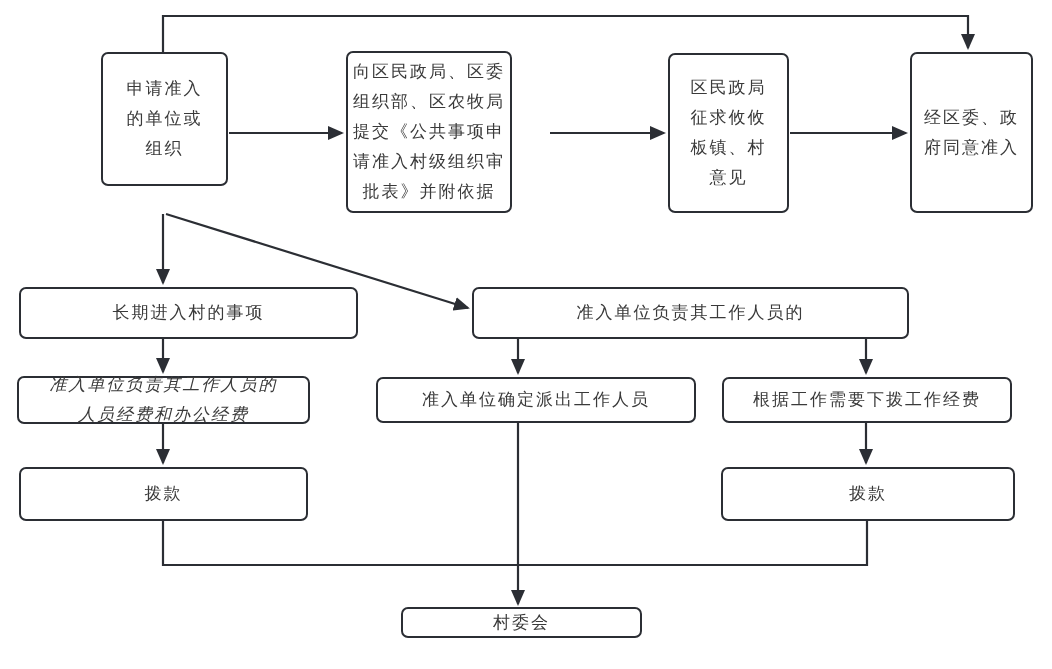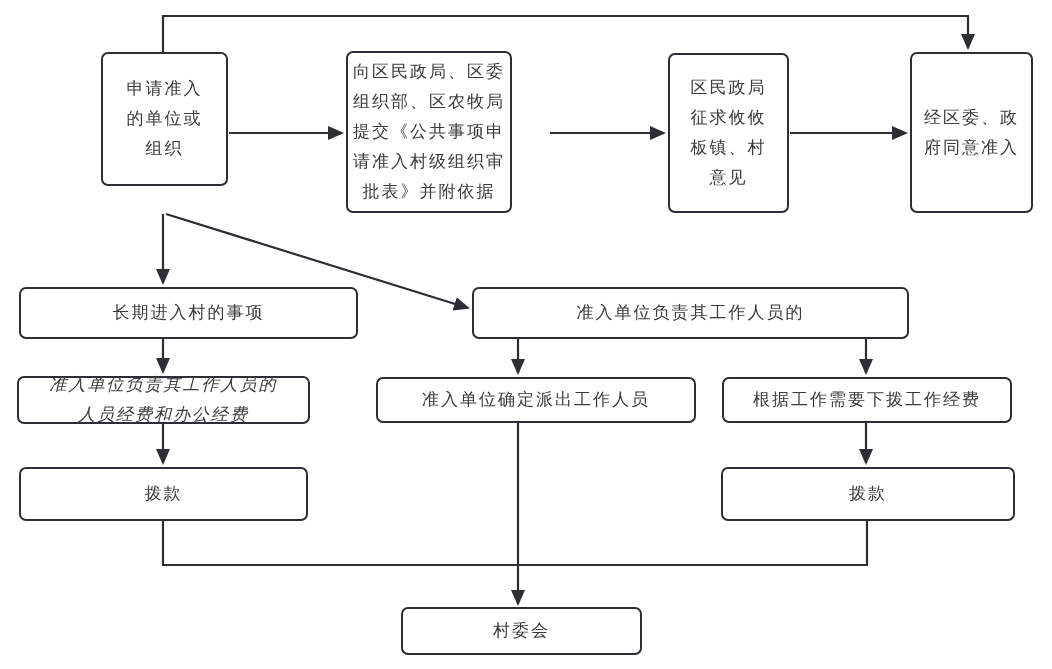--- a/index.html
+++ b/index.html
@@ -48,21 +48,21 @@
   .n-long-term      { left: 19px;  top: 287px; width: 339px; height: 52px; }
   .n-short-term     { left: 472px; top: 287px; width: 437px; height: 52px; }
   
   .n-staff-funding  { left: 17px;  top: 376px; width: 293px; height: 48px; font-style: italic; }
   .n-dispatch       { left: 376px; top: 377px; width: 320px; height: 46px; }
   .n-work-funding   { left: 722px; top: 377px; width: 290px; height: 46px; text-align: center; }
   
   .n-allocate-left  { left: 19px;  top: 467px; width: 289px; height: 54px; }
   .n-allocate-right { left: 721px; top: 467px; width: 294px; height: 54px; }
   
-  .n-village        { left: 401px; top: 607px; width: 241px; height: 48px; }
+  .n-village        { left: 401px; top: 607px; width: 241px; height: 31px; }
 
   .edge {
     stroke: #2b2e34;
     stroke-width: 2.2;
     fill: none;
   }
 </style>
 </head>
 <body>
 

